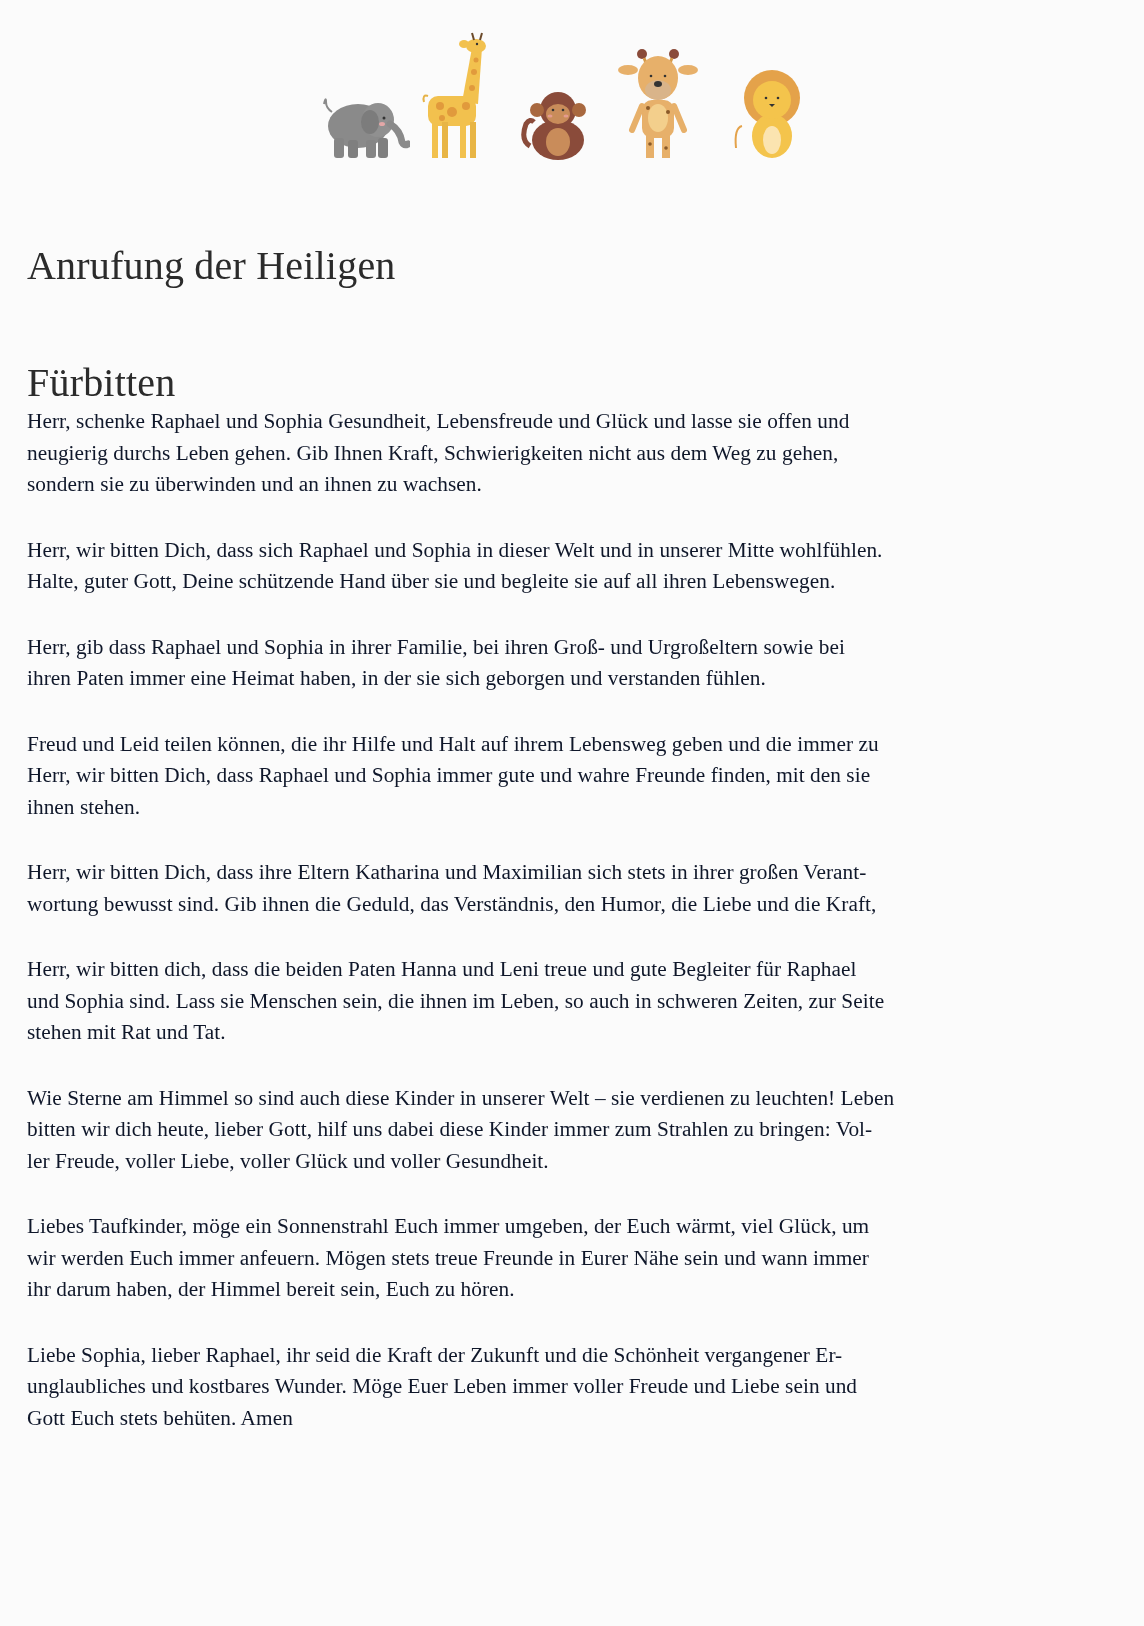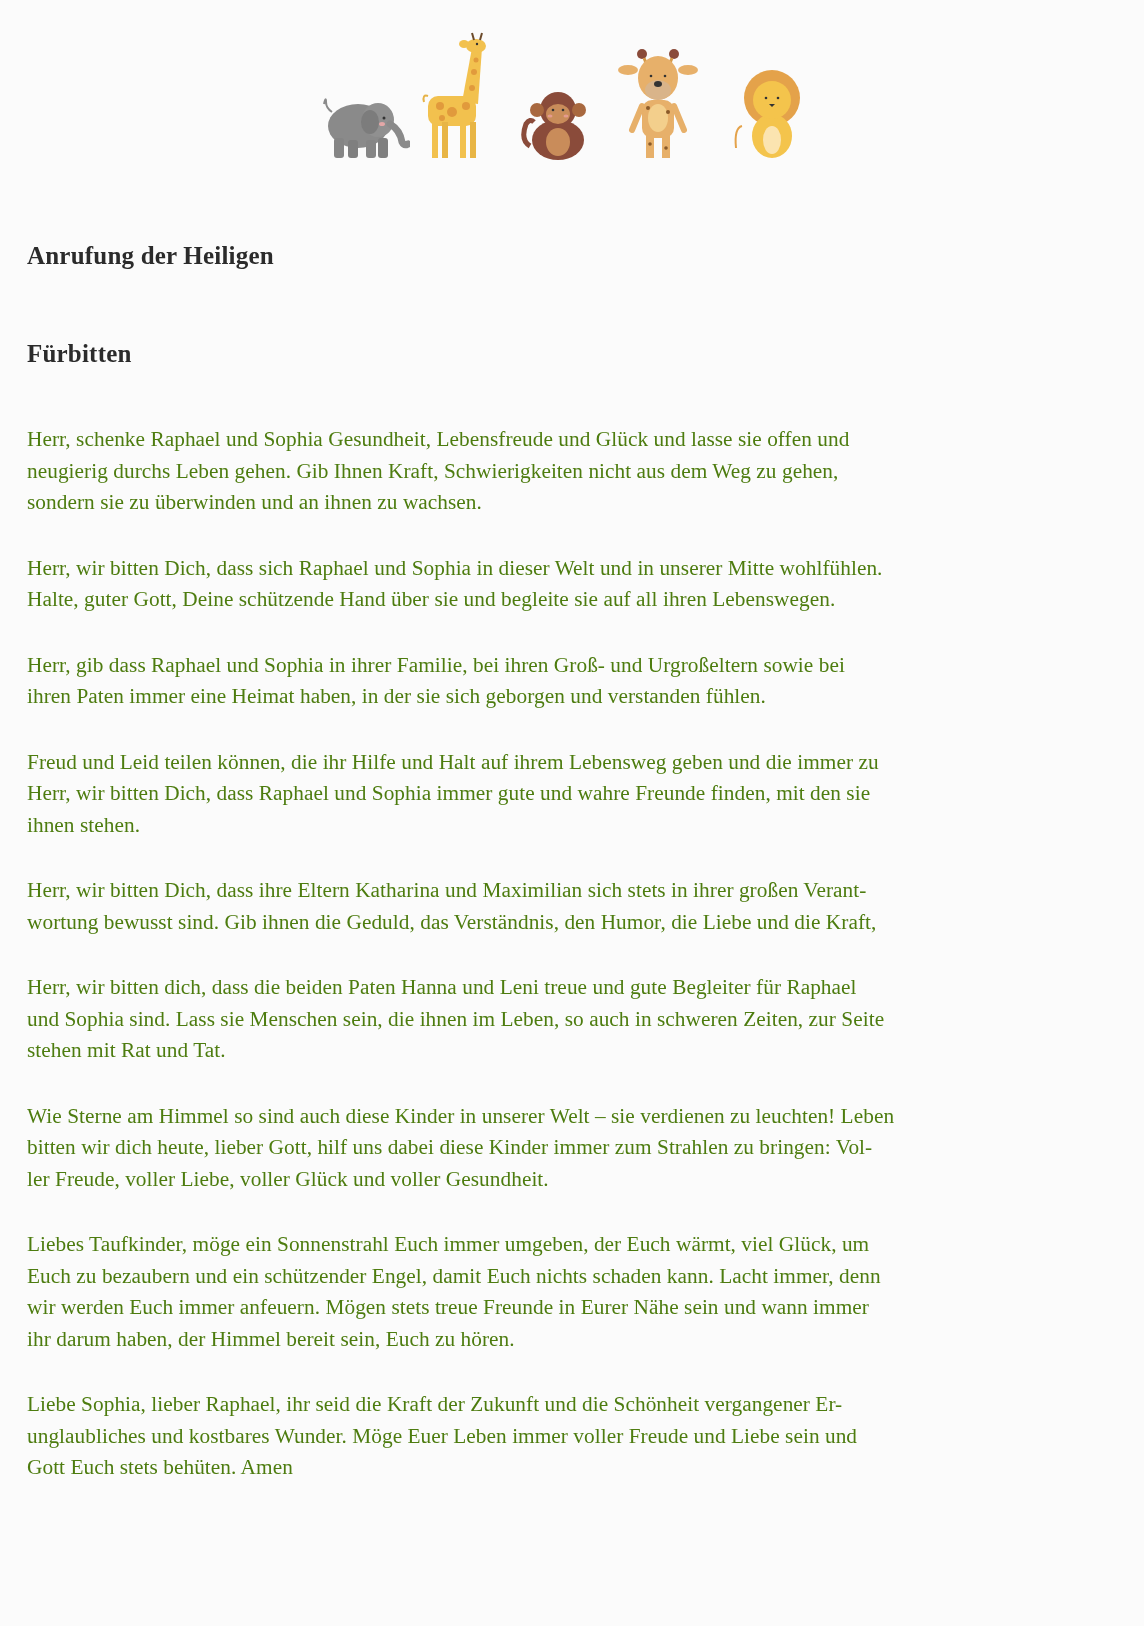--- a/index.html
+++ b/index.html
@@ -14,28 +14,28 @@
     .animals {
       position: absolute; left: 320px; top: 20px;
       width: 490px; height: 140px;
     }
     .animals svg { position: absolute; bottom: 0; }
     .content {
       position: absolute; left: 27px; top: 242px; width: 1090px;
     }
     h1 {
       font-family: "Liberation Serif", "DejaVu Serif", serif;
-      font-weight: bold; font-size: 25px; margin: 0; letter-spacing: 0.2px;
+      font-weight: normal; font-size: 40px; margin: 0; letter-spacing: 0.2px;
       color: #2b2b2b;
     }
     h1.h-first { margin-bottom: 70px; }
-    h1.h-second { margin-bottom: 56px; }
+    h1.h-second { }
     p {
       font-size: 21.3px; line-height: 31.5px; margin: 0 0 34px 0;
-      color: #4d7c0f; letter-spacing: 0.05px;
+      color: #0f172a; letter-spacing: 0.05px;
     }
     p .ln { display: block; white-space: nowrap; }
   </style>
 </head>
 <body>
 
 <div class="animals">
 
   <svg style="left:0;" width="90" height="70" viewBox="0 0 90 70">
     <path d="M4 14 q2 -8 2 -2 q0 6 6 10" stroke="#8a8a8a" stroke-width="2" fill="none"></path>
@@ -154,21 +154,20 @@
         <span class="ln">und Sophia sind. Lass sie Menschen sein, die ihnen im Leben, so auch in schweren Zeiten, zur Seite</span>
         <span class="ln">stehen mit Rat und Tat.</span>
       </p>
       <p>
         <span class="ln">Wie Sterne am Himmel so sind auch diese Kinder in unserer Welt – sie verdienen zu leuchten! Leben</span>
         <span class="ln">bitten wir dich heute, lieber Gott, hilf uns dabei diese Kinder immer zum Strahlen zu bringen: Vol-</span>
         <span class="ln">ler Freude, voller Liebe, voller Glück und voller Gesundheit.</span>
       </p>
       <p>
         <span class="ln">Liebes Taufkinder, möge ein Sonnenstrahl Euch immer umgeben, der Euch wärmt, viel Glück, um</span>
-        <span class="ln">Euch zu bezaubern und ein schützender Engel, damit Euch nichts schaden kann. Lacht immer, denn</span>
         <span class="ln">wir werden Euch immer anfeuern. Mögen stets treue Freunde in Eurer Nähe sein und wann immer</span>
         <span class="ln">ihr darum haben, der Himmel bereit sein, Euch zu hören.</span>
       </p>
       <p>
         <span class="ln">Liebe Sophia, lieber Raphael, ihr seid die Kraft der Zukunft und die Schönheit vergangener Er-</span>
         <span class="ln">unglaubliches und kostbares Wunder. Möge Euer Leben immer voller Freude und Liebe sein und</span>
         <span class="ln">Gott Euch stets behüten. Amen</span>
       </p>
     </div>
 </div>

